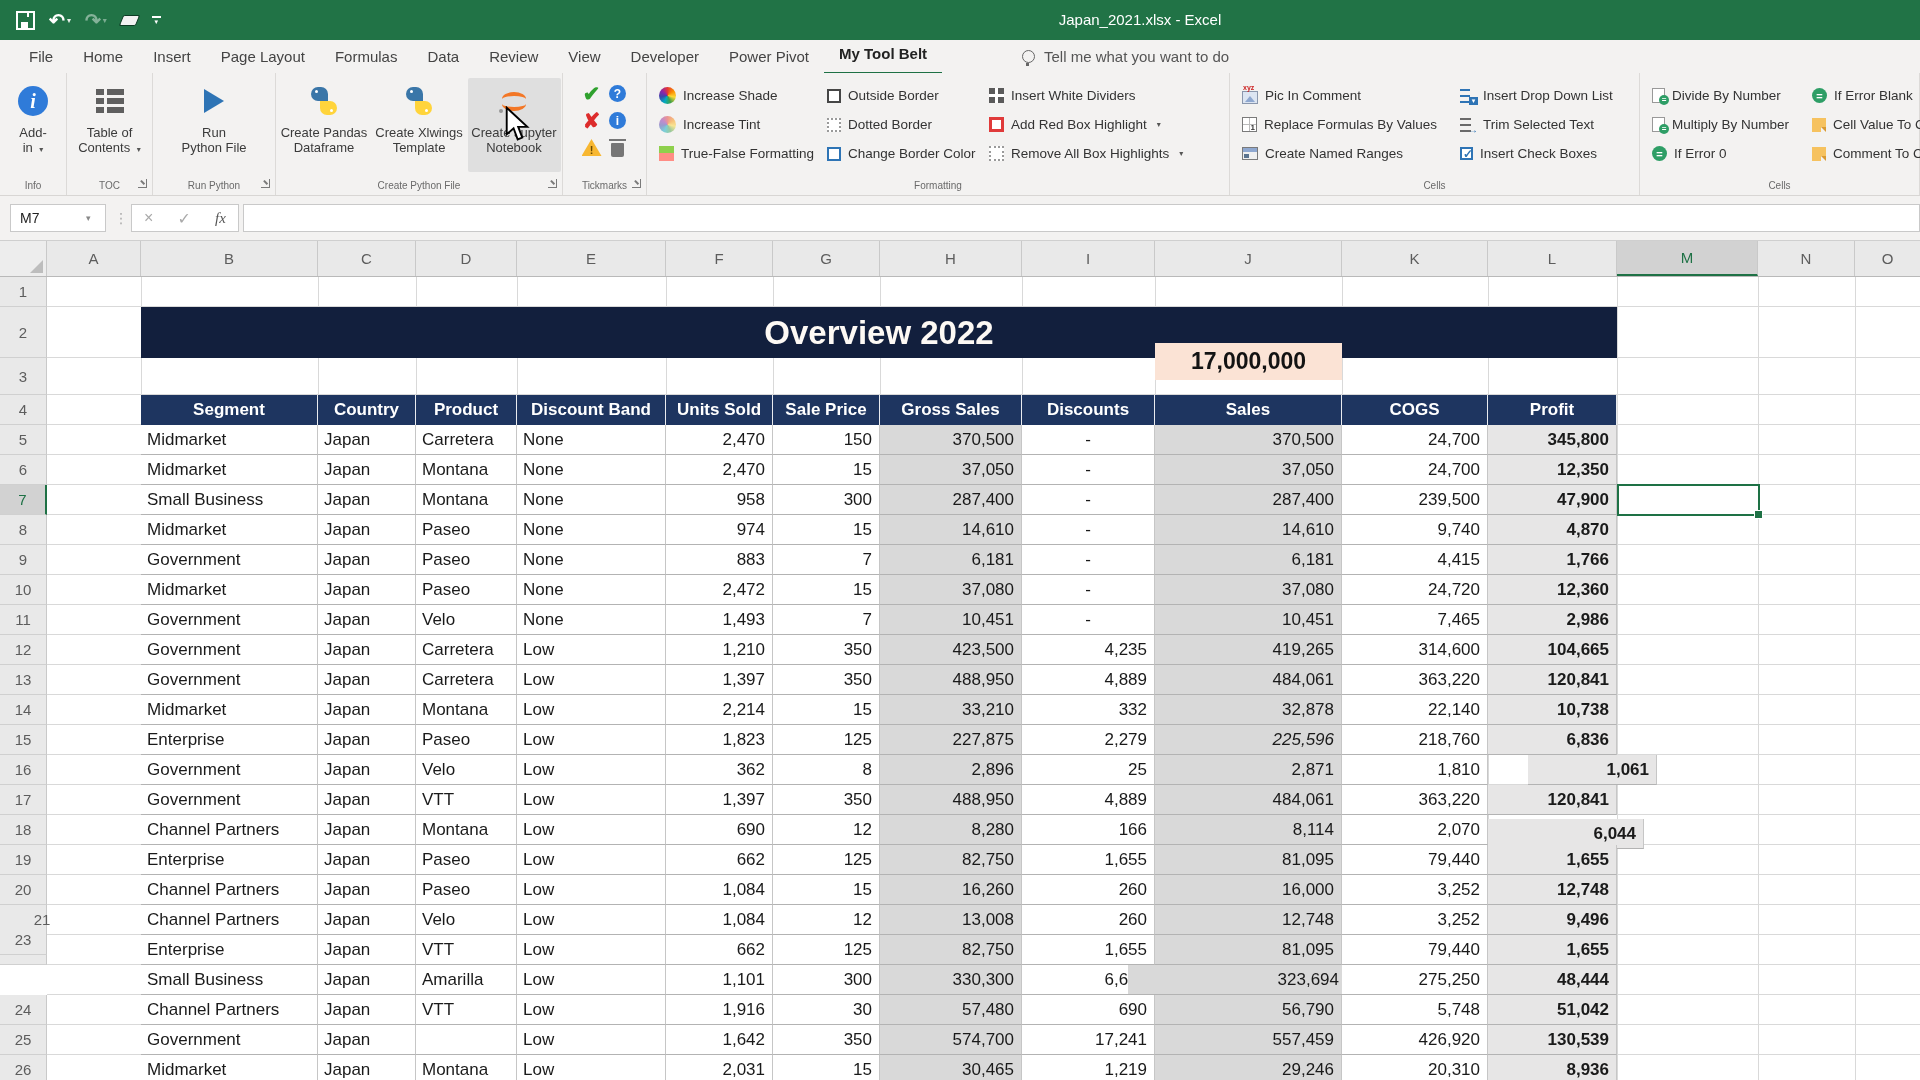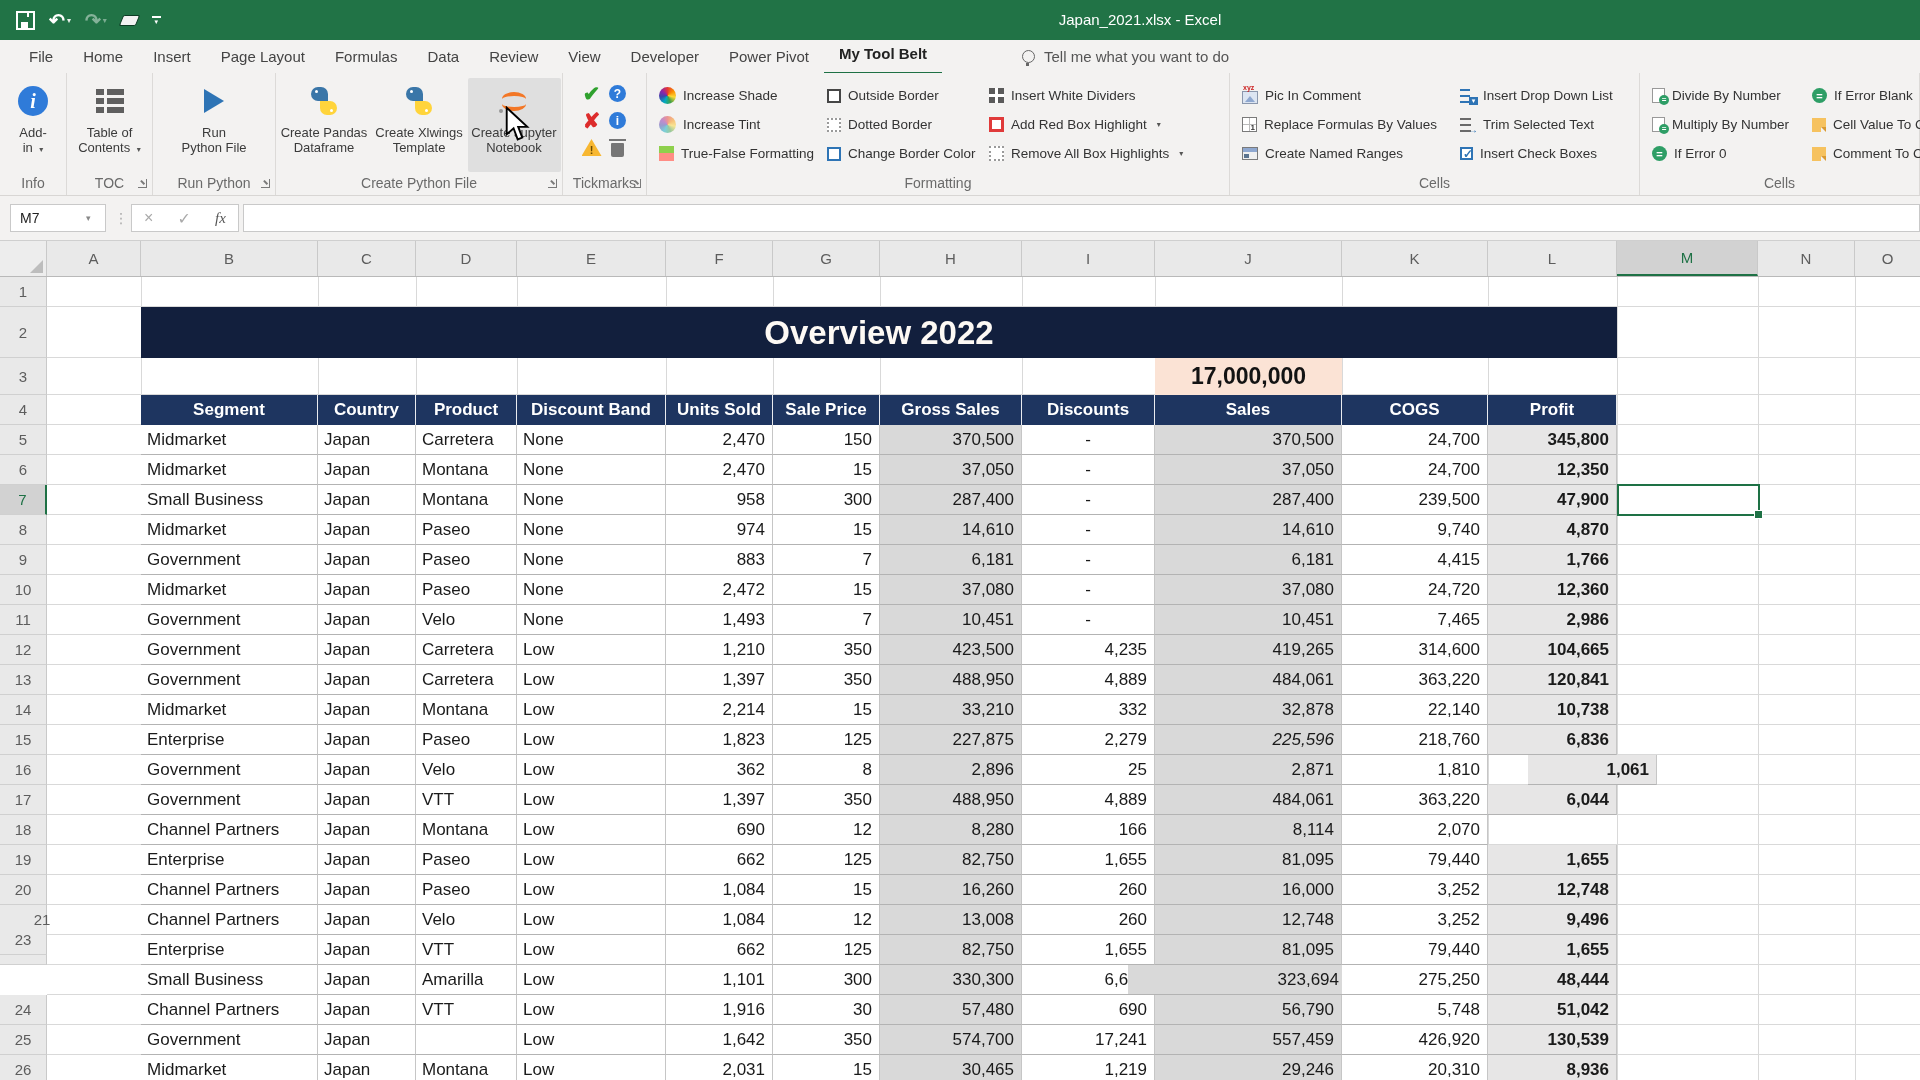--- a/index.html
+++ b/index.html
@@ -27,21 +27,21 @@
   .tabs{position:absolute;left:14px;top:0;height:33px;display:flex;align-items:center;}
   .tab{padding:0 15px;font-size:15px;color:#444;height:33px;line-height:33px;white-space:nowrap;cursor:default;}
   .tab.active{color:#222;font-weight:bold;border-bottom:3px solid #1E7145;line-height:30px;}
   .tellme{position:absolute;left:1022px;top:0;height:33px;display:flex;align-items:center;gap:9px;color:#555;font-size:15px;}
   .i-bulb{width:11px;height:11px;border:1.6px solid #666;border-radius:50%;position:relative;display:inline-block;}
   .i-bulb::after{content:"";position:absolute;left:2.6px;bottom:-4px;width:3px;height:3px;background:#666;}
   
   .ribbon{position:absolute;left:0;top:73px;width:1920px;height:123px;background:#F3F2F1;
           border-bottom:1px solid #D8D6D4;display:flex;box-sizing:border-box;}
   .rgroup{position:relative;height:100%;border-right:1px solid #DCDAD8;box-sizing:border-box;flex:0 0 auto;}
-  .grp-label{position:absolute;bottom:4px;left:0;right:0;text-align:center;font-size:14px;color:#6a6a6a;white-space:nowrap;}
+  .grp-label{position:absolute;bottom:4px;left:0;right:0;text-align:center;font-size:10px;color:#6a6a6a;white-space:nowrap;}
   .launcher{position:absolute;right:5px;bottom:7px;width:8px;height:8px;
             border-right:1.6px solid #7a7a7a;border-bottom:1.6px solid #7a7a7a;}
   .launcher::before{content:"";position:absolute;right:2px;bottom:2px;width:5px;height:1.6px;background:#7a7a7a;
             transform:rotate(45deg);transform-origin:right bottom;}
   .bigrow{display:flex;justify-content:center;gap:2px;padding-top:5px;}
   .bigbtn{display:flex;flex-direction:column;align-items:center;padding-top:4px;height:90px;border-radius:2px;}
   .bigbtn.hovered{background:#DFDFDF;}
   .bicon{height:38px;display:flex;align-items:center;justify-content:center;}
   .blabel{font-size:13px;color:#3b3b3b;text-align:center;line-height:15px;margin-top:5px;white-space:nowrap;}
   .caret{font-size:8px;color:#555;margin-left:3px;}
@@ -512,21 +512,21 @@
     <div class="rnum" style="top: 538px; height: 30px;">18</div>
     <div class="rnum" style="top: 568px; height: 30px;">19</div>
     <div class="rnum" style="top: 598px; height: 30px;">20</div>
     <div class="rnum" style="top: 628px; height: 30px; padding-left: 38px;">21</div>
     <div class="rnum" style="top: 658px; height: 30px;">22</div>
     <div class="rnum" style="top: 648px; height: 30px;">23</div>
     <div class="rnum" style="top: 718px; height: 30px;">24</div>
     <div class="rnum" style="top: 748px; height: 30px;">25</div>
     <div class="rnum" style="top: 778px; height: 30px;">26</div>
     <div class="banner" style="left: 141px; width: 1476px; top: 30px; height: 51px;">Overview 2022</div>
-    <div class="hlcell" style="left: 1155px; width: 187px; top: 81px; height: 37px;">17,000,000</div>
+    <div class="hlcell" style="left: 1155px; width: 187px; top: 66px; height: 37px;">17,000,000</div>
     <div class="thcell" style="left: 141px; width: 177px; top: 118px; height: 30px;">Segment</div>
     <div class="thcell" style="left: 318px; width: 98px; top: 118px; height: 30px;">Country</div>
     <div class="thcell" style="left: 416px; width: 101px; top: 118px; height: 30px;">Product</div>
     <div class="thcell" style="left: 517px; width: 149px; top: 118px; height: 30px;">Discount Band</div>
     <div class="thcell" style="left: 666px; width: 107px; top: 118px; height: 30px;">Units Sold</div>
     <div class="thcell" style="left: 773px; width: 107px; top: 118px; height: 30px;">Sale Price</div>
     <div class="thcell" style="left: 880px; width: 142px; top: 118px; height: 30px;">Gross Sales</div>
     <div class="thcell" style="left: 1022px; width: 133px; top: 118px; height: 30px;">Discounts</div>
     <div class="thcell" style="left: 1155px; width: 187px; top: 118px; height: 30px;">Sales</div>
     <div class="thcell" style="left: 1342px; width: 146px; top: 118px; height: 30px;">COGS</div>
@@ -677,21 +677,21 @@
     <div class="dcell txt" style="left: 141px; width: 177px; top: 538px; height: 30px;">Channel Partners</div>
     <div class="dcell txt" style="left: 318px; width: 98px; top: 538px; height: 30px;">Japan</div>
     <div class="dcell txt" style="left: 416px; width: 101px; top: 538px; height: 30px;">Montana</div>
     <div class="dcell txt" style="left: 517px; width: 149px; top: 538px; height: 30px;">Low</div>
     <div class="dcell num" style="left: 666px; width: 107px; top: 538px; height: 30px;">690</div>
     <div class="dcell num" style="left: 773px; width: 107px; top: 538px; height: 30px;">12</div>
     <div class="dcell num gray" style="left: 880px; width: 142px; top: 538px; height: 30px;">8,280</div>
     <div class="dcell num" style="left: 1022px; width: 133px; top: 538px; height: 30px;">166</div>
     <div class="dcell num gray" style="left: 1155px; width: 187px; top: 538px; height: 30px;">8,114</div>
     <div class="dcell num" style="left: 1342px; width: 146px; top: 538px; height: 30px;">2,070</div>
-    <div class="dcell num profit" style="left: 1488px; width: 129px; top: 508px; height: 30px;">6,044</div>
+    <div class="dcell num profit" style="left: 1488px; width: 156px; top: 542px; height: 30px;">6,044</div>
     <div class="dcell txt" style="left: 141px; width: 177px; top: 568px; height: 30px;">Enterprise</div>
     <div class="dcell txt" style="left: 318px; width: 98px; top: 568px; height: 30px;">Japan</div>
     <div class="dcell txt" style="left: 416px; width: 101px; top: 568px; height: 30px;">Paseo</div>
     <div class="dcell txt" style="left: 517px; width: 149px; top: 568px; height: 30px;">Low</div>
     <div class="dcell num" style="left: 666px; width: 107px; top: 568px; height: 30px;">662</div>
     <div class="dcell num" style="left: 773px; width: 107px; top: 568px; height: 30px;">125</div>
     <div class="dcell num gray" style="left: 880px; width: 142px; top: 568px; height: 30px;">82,750</div>
     <div class="dcell num" style="left: 1022px; width: 133px; top: 568px; height: 30px;">1,655</div>
     <div class="dcell num gray" style="left: 1155px; width: 187px; top: 568px; height: 30px;">81,095</div>
     <div class="dcell num" style="left: 1342px; width: 146px; top: 568px; height: 30px;">79,440</div>

